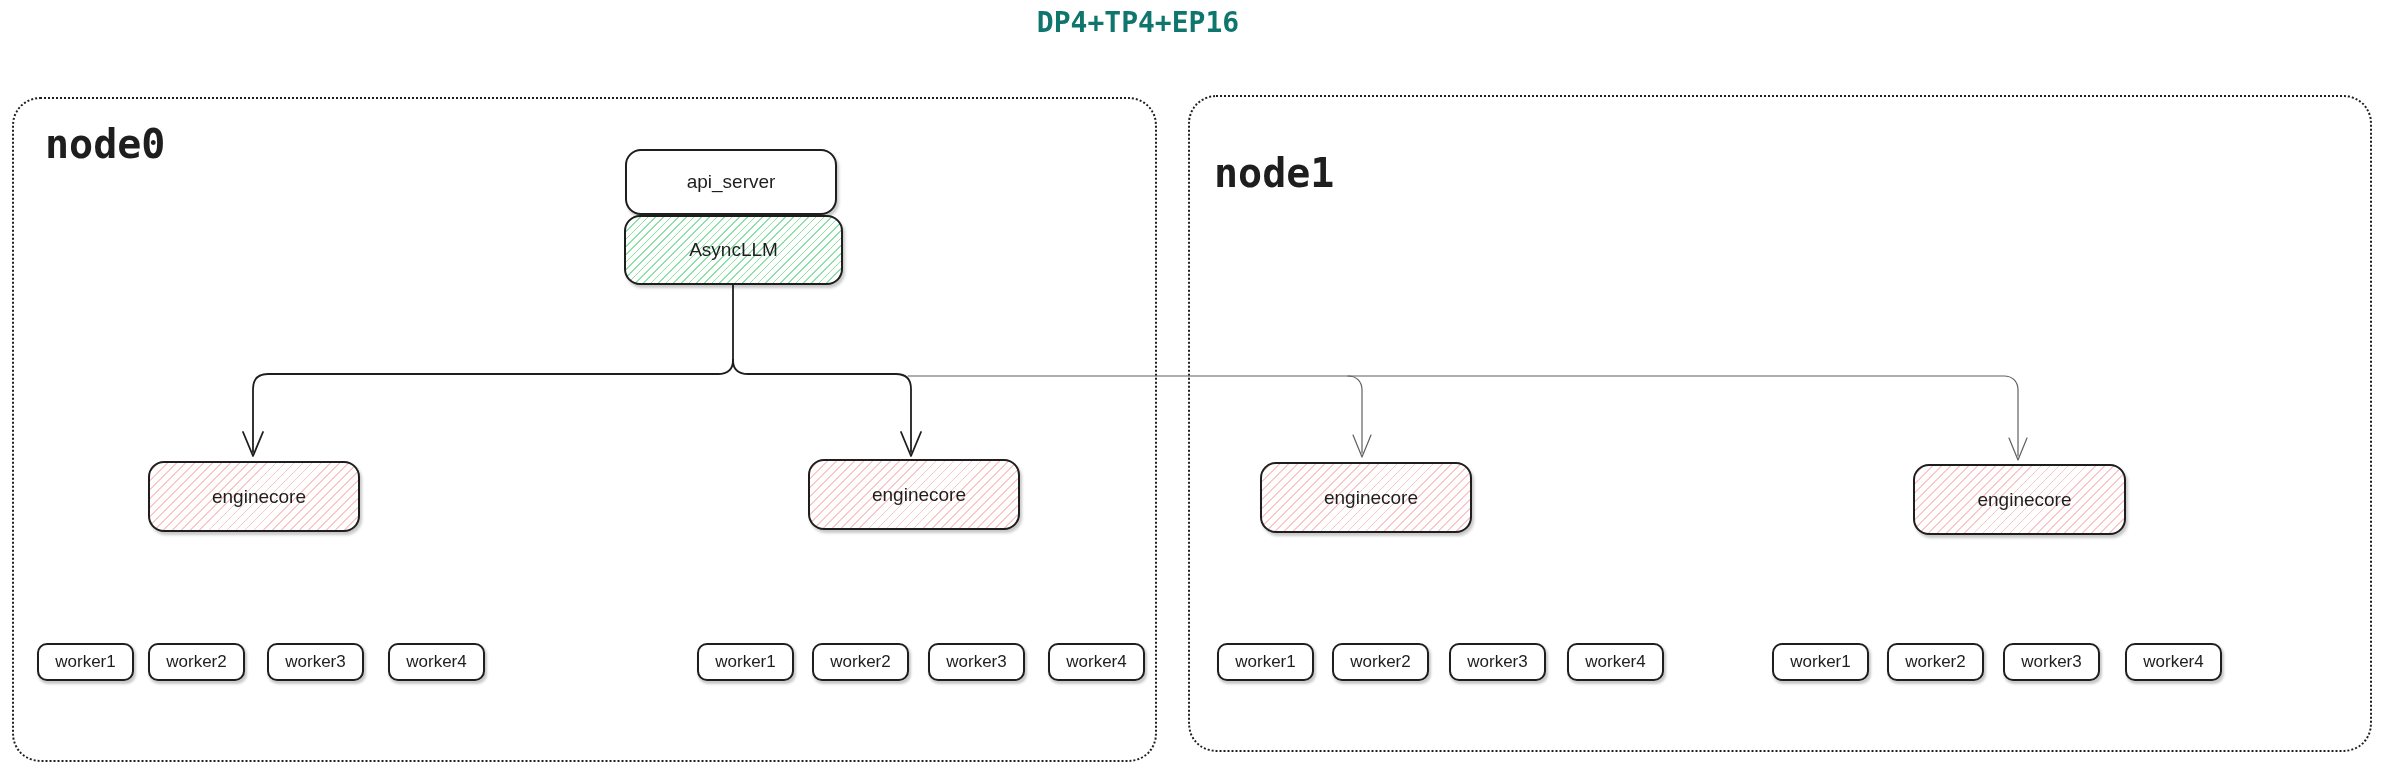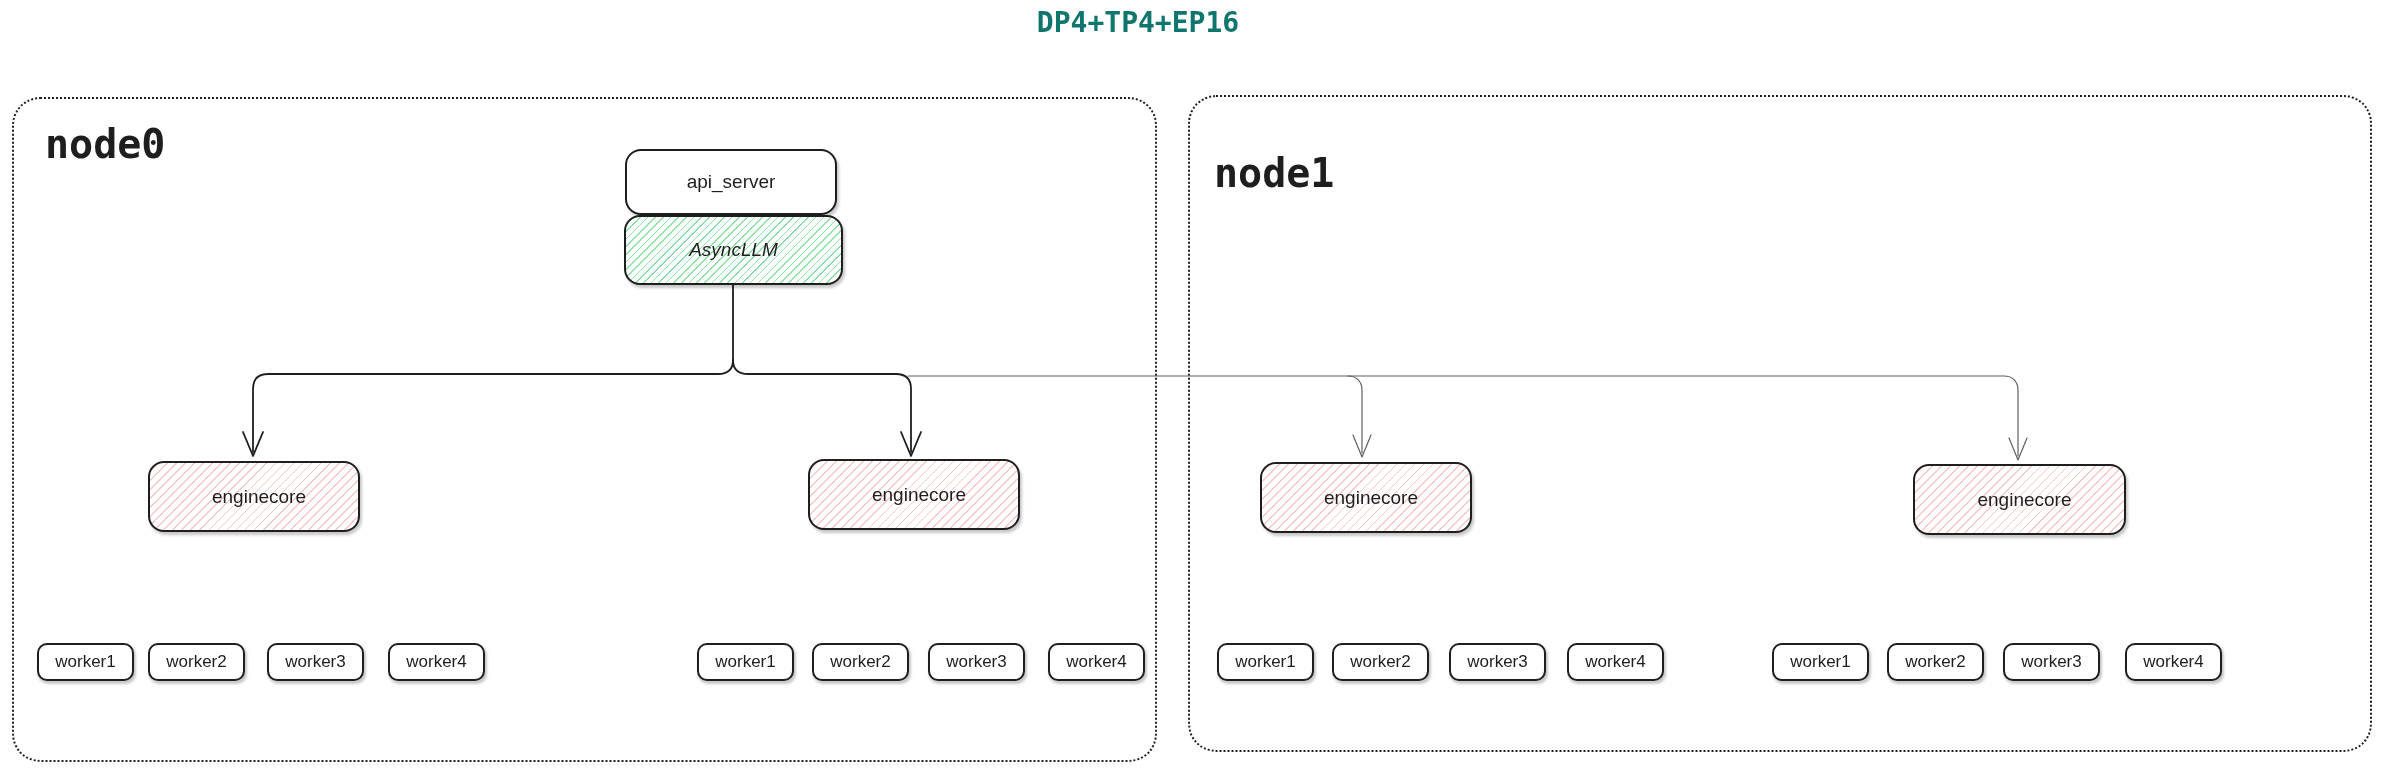--- a/index.html
+++ b/index.html
@@ -49,21 +49,20 @@
     font-size: 19px;
     color: #1e1e1e;
     box-shadow: 2px 3px 3px rgba(0,0,0,0.22);
     white-space: nowrap;
   }
   .hatch-green {
     background-image: repeating-linear-gradient(
       135deg,
       rgba(80,210,120,0) 0px, rgba(80,210,120,0) 4.3px,
       rgba(80,210,120,0.65) 4.3px, rgba(80,210,120,0.65) 5.4px);
-    font-style: italic;
   }
   .hatch-red {
     background-image: repeating-linear-gradient(
       135deg,
       rgba(245,125,125,0) 0px, rgba(245,125,125,0) 5.2px,
       rgba(245,125,125,0.42) 5.2px, rgba(245,125,125,0.42) 6.4px);
     padding-left: 10px;
   }
   .worker {
     position: absolute;

